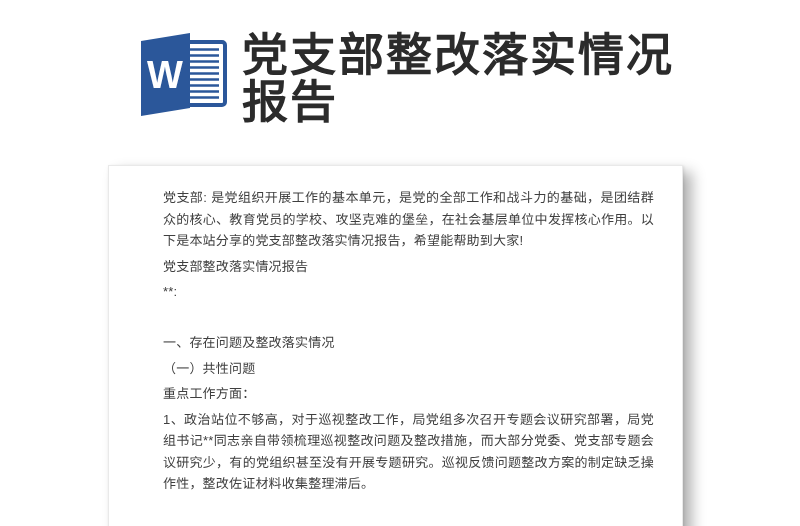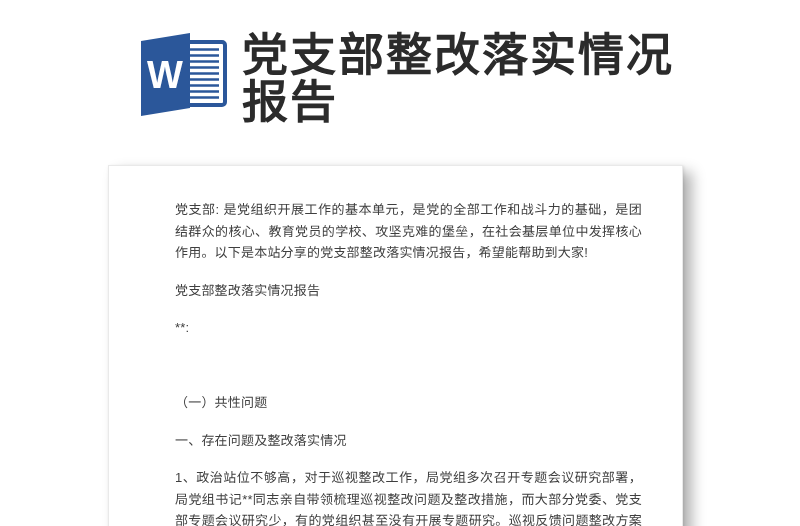--- a/index.html
+++ b/index.html
@@ -48,21 +48,21 @@
     border: 1px solid #e9e9e9;
     box-shadow: 9px 7px 13px rgba(0, 0, 0, 0.30), 1px 1px 3px rgba(0,0,0,0.10);
   }
   .doc-body {
     padding: 17px 24px 0 50px;
     font-size: 13px;
     line-height: 21.5px;
     color: #3f3f3f;
     letter-spacing: 0.2px;
   }
-  .doc-body p { margin: 16px; text-align: justify; text-justify: inter-ideograph; }
+  .doc-body p { margin: 4px; text-align: justify; text-justify: inter-ideograph; }
   .doc-body p.blank { min-height: 21.5px; }
 </style>
 </head>
 <body>
 
 <header class="doc-header">
   <div class="word-icon-wrap">
     <svg viewBox="0 0 88 84" xmlns="http://www.w3.org/2000/svg">
 
       <rect x="37" y="10" width="48" height="63" rx="3" ry="3" fill="#ffffff" stroke="#2B579A" stroke-width="4"></rect>
@@ -84,17 +84,18 @@
   </div>
   <h1 class="doc-title">党支部整改落实情况报告</h1>
 </header>
 
 <div class="doc-page">
   <div class="doc-body">
       <p>党支部: 是党组织开展工作的基本单元，是党的全部工作和战斗力的基础，是团结群众的核心、教育党员的学校、攻坚克难的堡垒，在社会基层单位中发挥核心作用。以下是本站分享的党支部整改落实情况报告，希望能帮助到大家!</p>
       <p>党支部整改落实情况报告</p>
       <p>**:</p>
       <p class="blank">&nbsp;</p>
+      <p>一、存在问题及整改落实情况</p>
       <p>（一）共性问题</p>
-      <p>一、存在问题及整改落实情况</p>
+      <p>重点工作方面：</p>
       <p>1、政治站位不够高，对于巡视整改工作，局党组多次召开专题会议研究部署，局党组书记**同志亲自带领梳理巡视整改问题及整改措施，而大部分党委、党支部专题会议研究少，有的党组织甚至没有开展专题研究。巡视反馈问题整改方案的制定缺乏操作性，整改佐证材料收集整理滞后。</p>
     </div>
 </div>
 
 </body></html>

